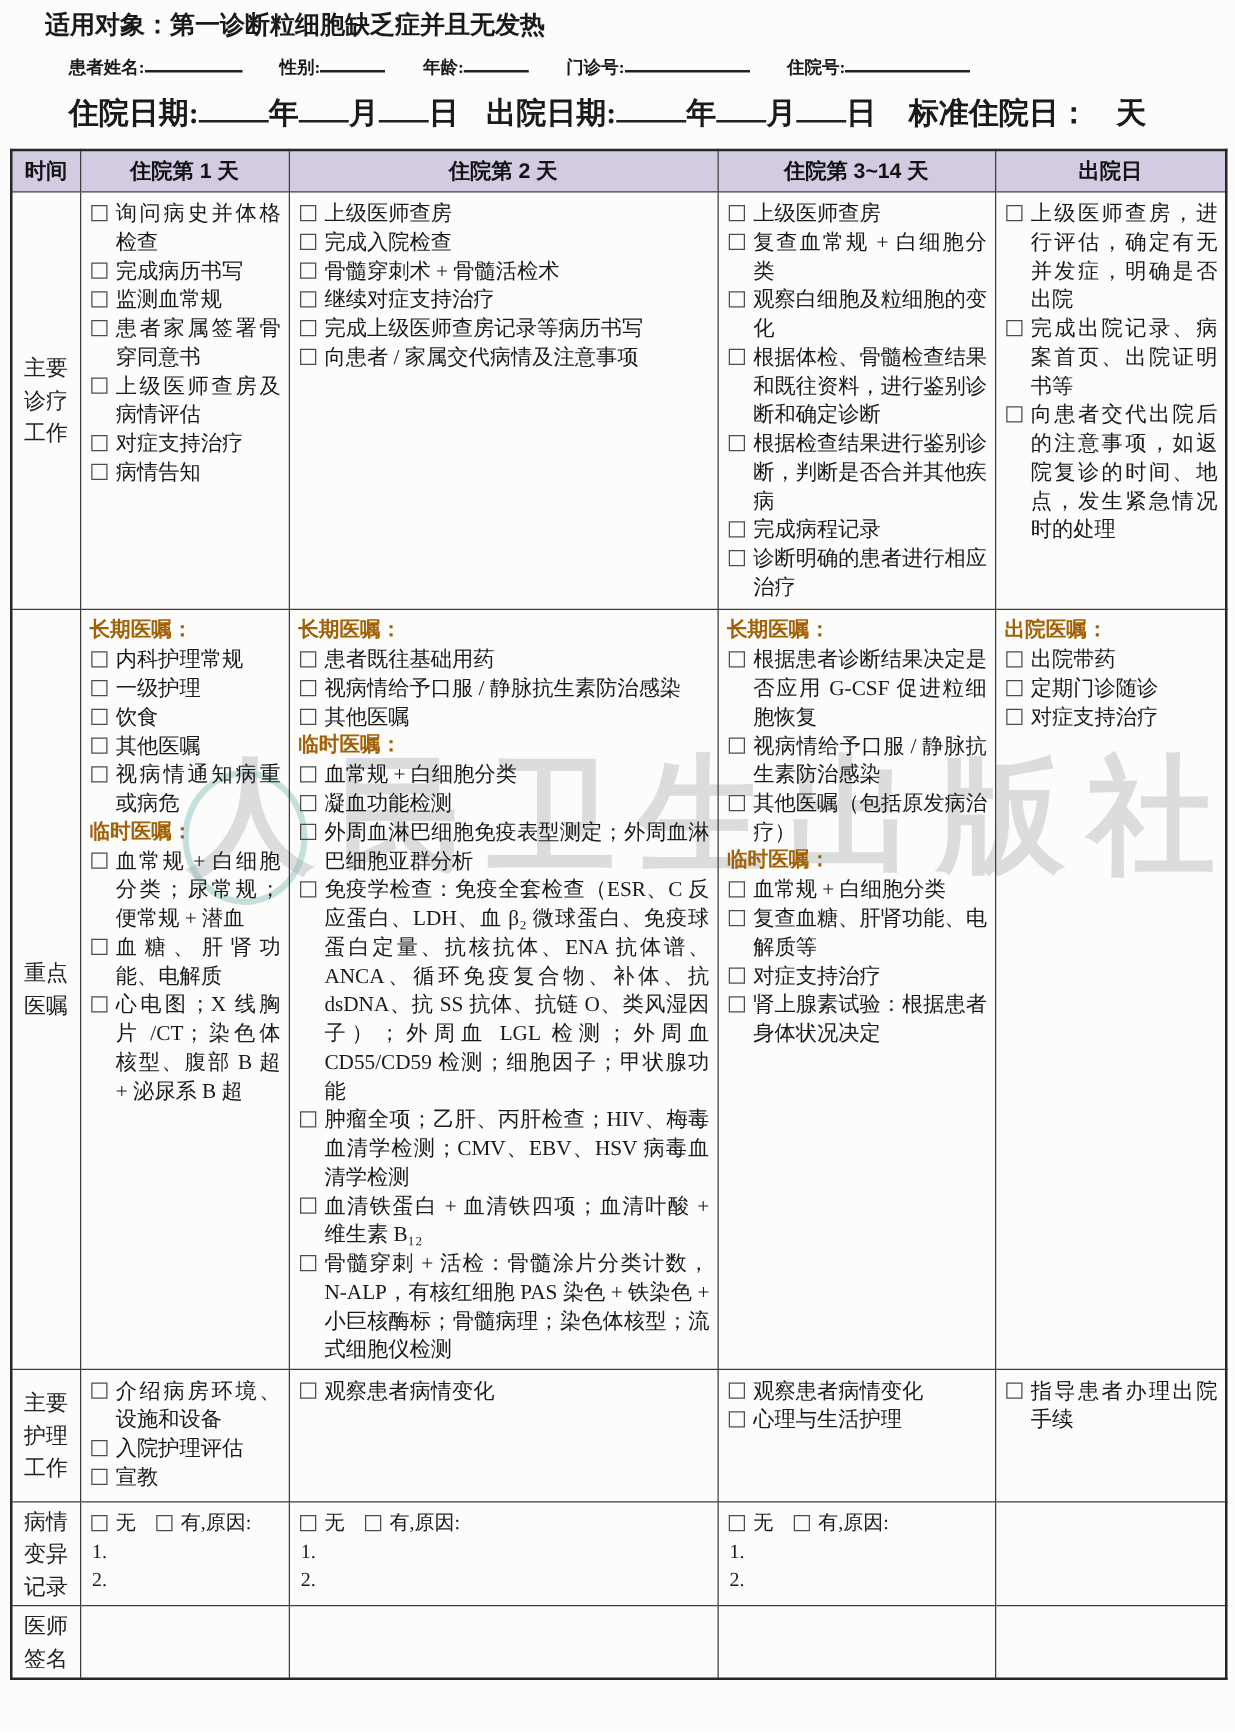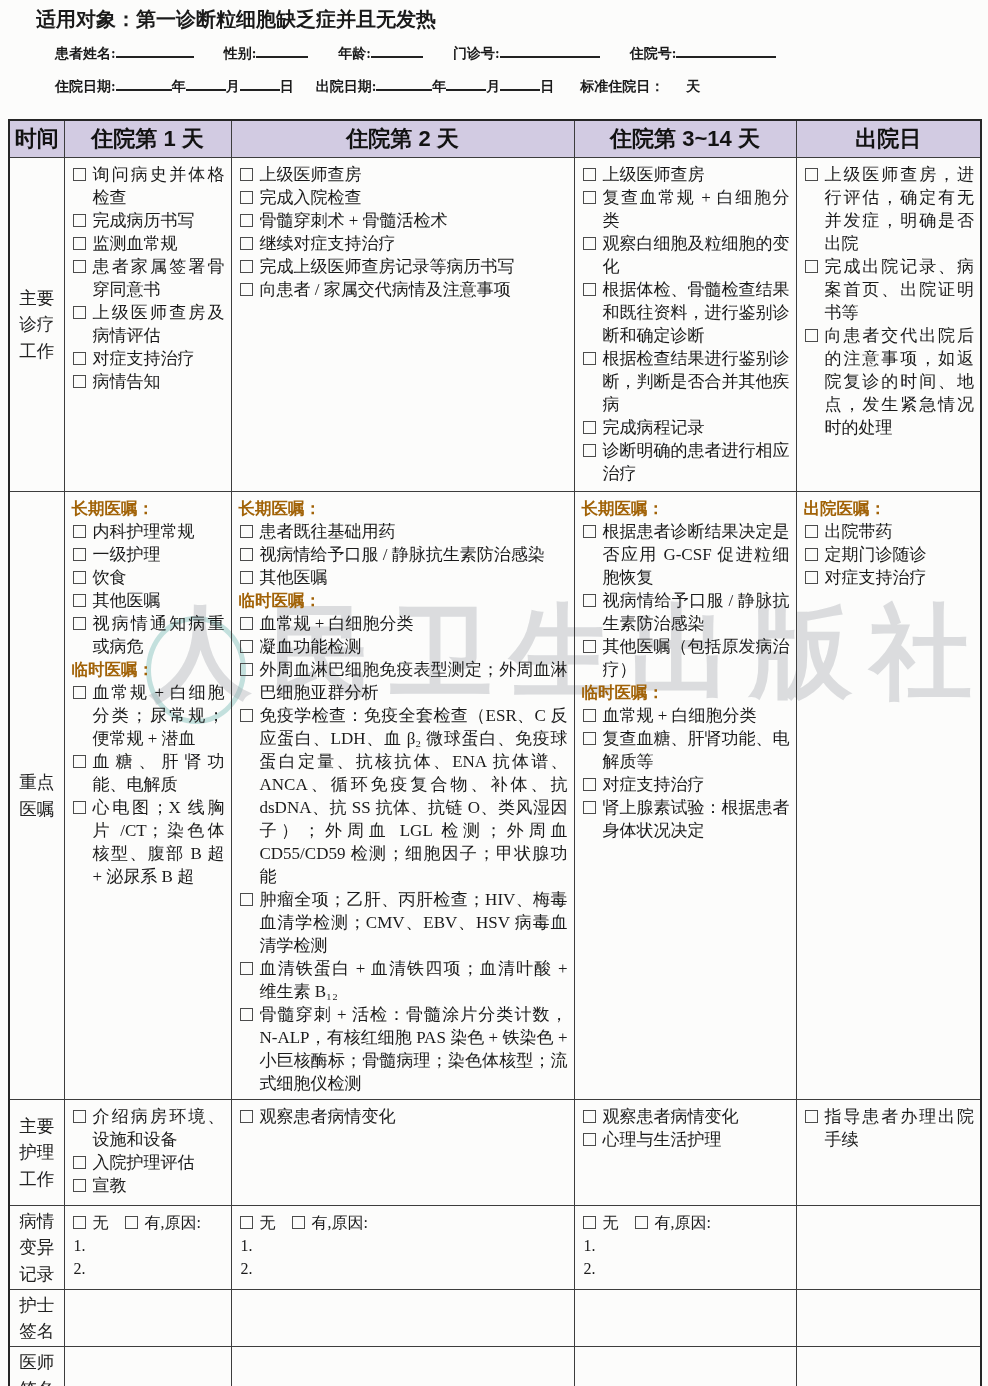--- a/index.html
+++ b/index.html
@@ -2,37 +2,37 @@
 <html><head>
 <meta charset="utf-8">
 <style>
   html,body{margin:0;padding:0;background:#ffffff;}
   .page{position:relative;width:988px;height:1386px;background:#fcfcfb;overflow:hidden;
         font-family:"Liberation Serif","DejaVu Serif",serif;color:#1a1a1a;}
   
   .tophead{position:absolute;left:0;top:0;width:988px;z-index:2;}
   .t-line1{position:absolute;left:36px;top:6px;font-size:20px;font-weight:600;white-space:nowrap;}
   .t-line2{position:absolute;left:55px;top:41px;font-size:14px;font-weight:600;white-space:nowrap;}
-  .t-line3{position:absolute;left:55px;top:74px;font-size:14px;font-weight:600;white-space:nowrap;}
+  .t-line3{position:absolute;left:55px;top:74px;font-size:24px;font-weight:600;white-space:nowrap;}
   .blank{display:inline-block;border-bottom:2px solid #222;height:15px;vertical-align:baseline;}
   .w78{width:78px;} .w52{width:52px;} .w100{width:100px;} .w56{width:56px;} .w40{width:40px;}
   .gap30{margin-right:30px;} .gap26{margin-right:26px;} .gap22{margin-right:22px;}
   
   .wm{position:absolute;left:150px;top:585px;z-index:0;font-size:102px;font-weight:700;
       font-family:"DejaVu Sans",sans-serif;letter-spacing:18px;white-space:nowrap;
       color:rgba(165,169,176,0.38);pointer-events:none;}
   .wm-ring{position:absolute;left:146px;top:616px;width:90px;height:98px;border:5px solid rgba(88,172,165,0.35);
       border-radius:50%;z-index:0;pointer-events:none;}
   
   table.cp{position:absolute;left:8px;top:119px;width:972px;z-index:1;border-collapse:collapse;
       table-layout:fixed;background:transparent;}
   table.cp,table.cp td,table.cp th{border:1px solid #3d3d3d;}
   table.cp{border:2px solid #262626;}
   table.cp th{background:#d2cbe2;font-family:"Liberation Sans","DejaVu Sans",sans-serif;
-      font-size:22px;font-weight:700;color:#121212;text-align:center;vertical-align:middle;padding:3px 2px;}
+      font-size:17px;font-weight:700;color:#121212;text-align:center;vertical-align:middle;padding:3px 2px;}
   td.rlabel{font-size:17.5px;text-align:center;vertical-align:middle;padding:2px 3px;line-height:1.5;color:#222;background:transparent;}
   td.cell{vertical-align:top;padding:5px 6px 4px 7px;font-size:17px;background:transparent;margin-top:40px;}
   tr.r-var td.cell{font-size:16px;}
   .sub{font-family:Liberation Sans, sans-serif;font-weight:700;font-size:16.5px;line-height:23px;color:#a16207;}
   .item{display:flex;align-items:flex-start;line-height:23px;}
   .cb{flex:0 0 auto;width:11px;height:11px;border:1.5px solid #4c4c4c;margin:5px 7px 0 1px;background:transparent;}
   .cb.gap{margin-left:16px;}
   .tx{flex:1 1 auto;text-align:justify;}
   .tx2{flex:0 0 auto;}
   .pline{line-height:23px;padding-left:2px;}
@@ -374,27 +374,20 @@
               <span class="cb"></span>
               <span class="tx2">无</span>
               <span class="cb gap"></span>
               <span class="tx2">有,原因:</span>
             </div>
             <div class="pline">1.</div>
             <div class="pline">2.</div>
           </td>
         <td class="cell"></td>
       </tr>
-      <tr style="height:54px">
-        <td class="rlabel">护士签名</td>
-        <td class="cell"></td>
-        <td class="cell"></td>
-        <td class="cell"></td>
-        <td class="cell"></td>
-      </tr>
       <tr style="height:57px">
         <td class="rlabel">医师签名</td>
         <td class="cell"></td>
         <td class="cell"></td>
         <td class="cell"></td>
         <td class="cell"></td>
       </tr>
     </tbody>
   </table>
 </div>

